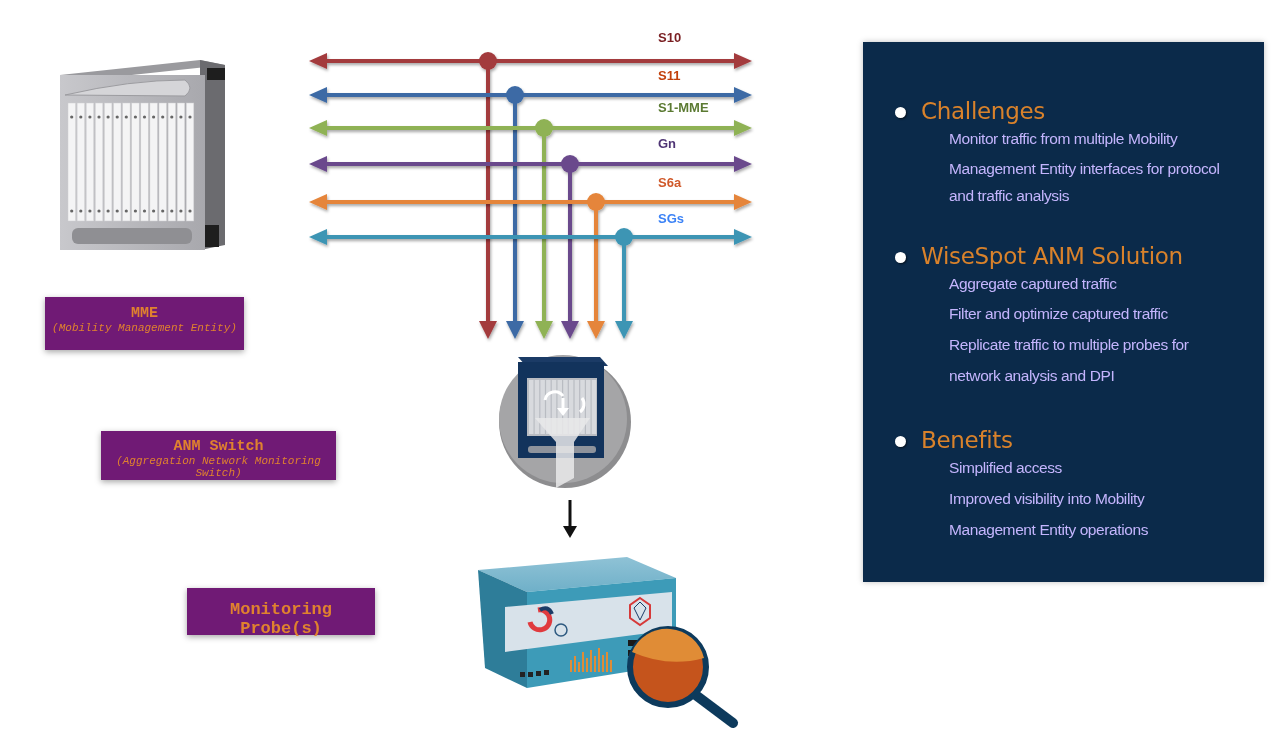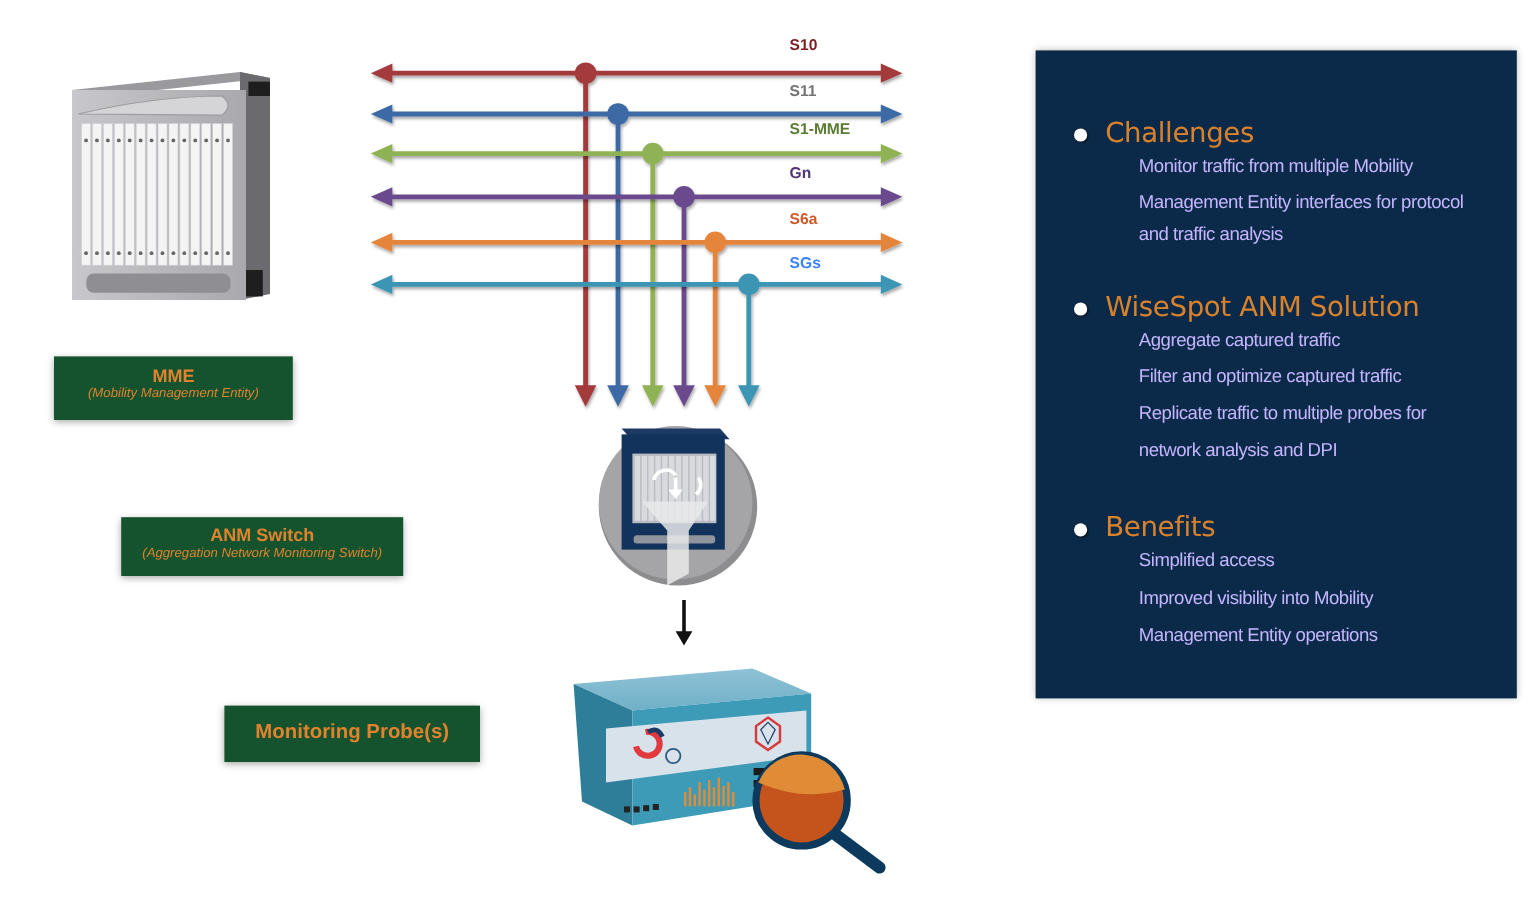--- a/index.html
+++ b/index.html
@@ -1,29 +1,29 @@
 <!DOCTYPE html>
 <html><head>
 <meta charset="utf-8">
 <style>
   html, body { margin:0; padding:0; background:#ffffff; }
   body { width:1273px; height:755px; position:relative; overflow:hidden; font-family:"Liberation Sans", sans-serif; }
   .abs { position:absolute; }
   .label-box {
-    position:absolute; background:#14532d; color:#e0822e; text-align:center;
+    position:absolute; background:#701a75; color:#e0822e; text-align:center;
     box-shadow: 0 2px 6px rgba(0,0,0,0.35);
-    font-family:Liberation Sans, sans-serif;
+    font-family:Liberation Mono, monospace;
   }
   .label-box .t { font-weight:bold; font-size:15px; }
   .label-box .s { font-style:italic; font-size:11px; }
   #mme-box { left:45px; top:297px; width:199px; height:53px; }
   #mme-box .t { margin-top:8px; }
   #anm-box { left:101px; top:431px; width:235px; height:49px; }
   #anm-box .t { margin-top:7px; }
-  #probe-box { left:187px; top:588px; width:213px; height:47px; }
+  #probe-box { left:187px; top:588px; width:188px; height:47px; }
   #probe-box .t { margin-top:12px; font-size:17px; }
   #diagram-svg { position:absolute; left:0; top:0; }
   .iface-label { font-family:"Liberation Sans", sans-serif; font-weight:bold; font-size:13px; }
   #info-panel {
     position:absolute; left:825px; top:42px; width:401px; height:540px; background:#0b2a4a;
     box-shadow: 0 0 6px rgba(0,0,0,0.25);
     margin-left: 38px;
   }
   .section { position:absolute; left:0; width:100%; }
   .section .head { position:relative; padding-left:58px; color:#d9822b; font-size:23px; font-family:"DejaVu Sans", sans-serif; font-weight:normal; letter-spacing:-0.3px; }
@@ -221,21 +221,21 @@
     <rect x="628" y="640" width="35" height="6" fill="#1a1a1a"></rect>
     <rect x="628" y="650" width="35" height="6" fill="#1a1a1a"></rect>
     <line x1="693" y1="693" x2="733" y2="723" stroke="#0d3a5c" stroke-width="10" stroke-linecap="round"></line>
     <circle cx="668" cy="667" r="38" fill="#c5541c" stroke="#0d3a5c" stroke-width="6"></circle>
     <path d="M632,652 a38,38 0 0 1 72,6 q-36,10 -72,-6 z" fill="#e08c36"></path>
   </g>
 </svg>
 
 <div id="iface-labels">
     <div class="abs iface-label" style="left: 658px; top: 30px; color: rgb(122, 31, 34);">S10</div>
-    <div class="abs iface-label" style="left: 658px; top: 68px; color: #737373;">S11</div>
+    <div class="abs iface-label" style="left: 658px; top: 68px; color: #c2410c;">S11</div>
     <div class="abs iface-label" style="left: 658px; top: 100px; color: rgb(91, 122, 50);">S1-MME</div>
     <div class="abs iface-label" style="left: 658px; top: 136px; color: rgb(79, 53, 117);">Gn</div>
     <div class="abs iface-label" style="left: 658px; top: 175px; color: rgb(208, 89, 42);">S6a</div>
     <div class="abs iface-label" style="left: 658px; top: 211px; color: #3b82f6;">SGs</div>
   </div>
 
 <div class="label-box" id="mme-box">
   <div class="t">MME</div>
   <div class="s">(Mobility Management Entity)</div>
 </div>

